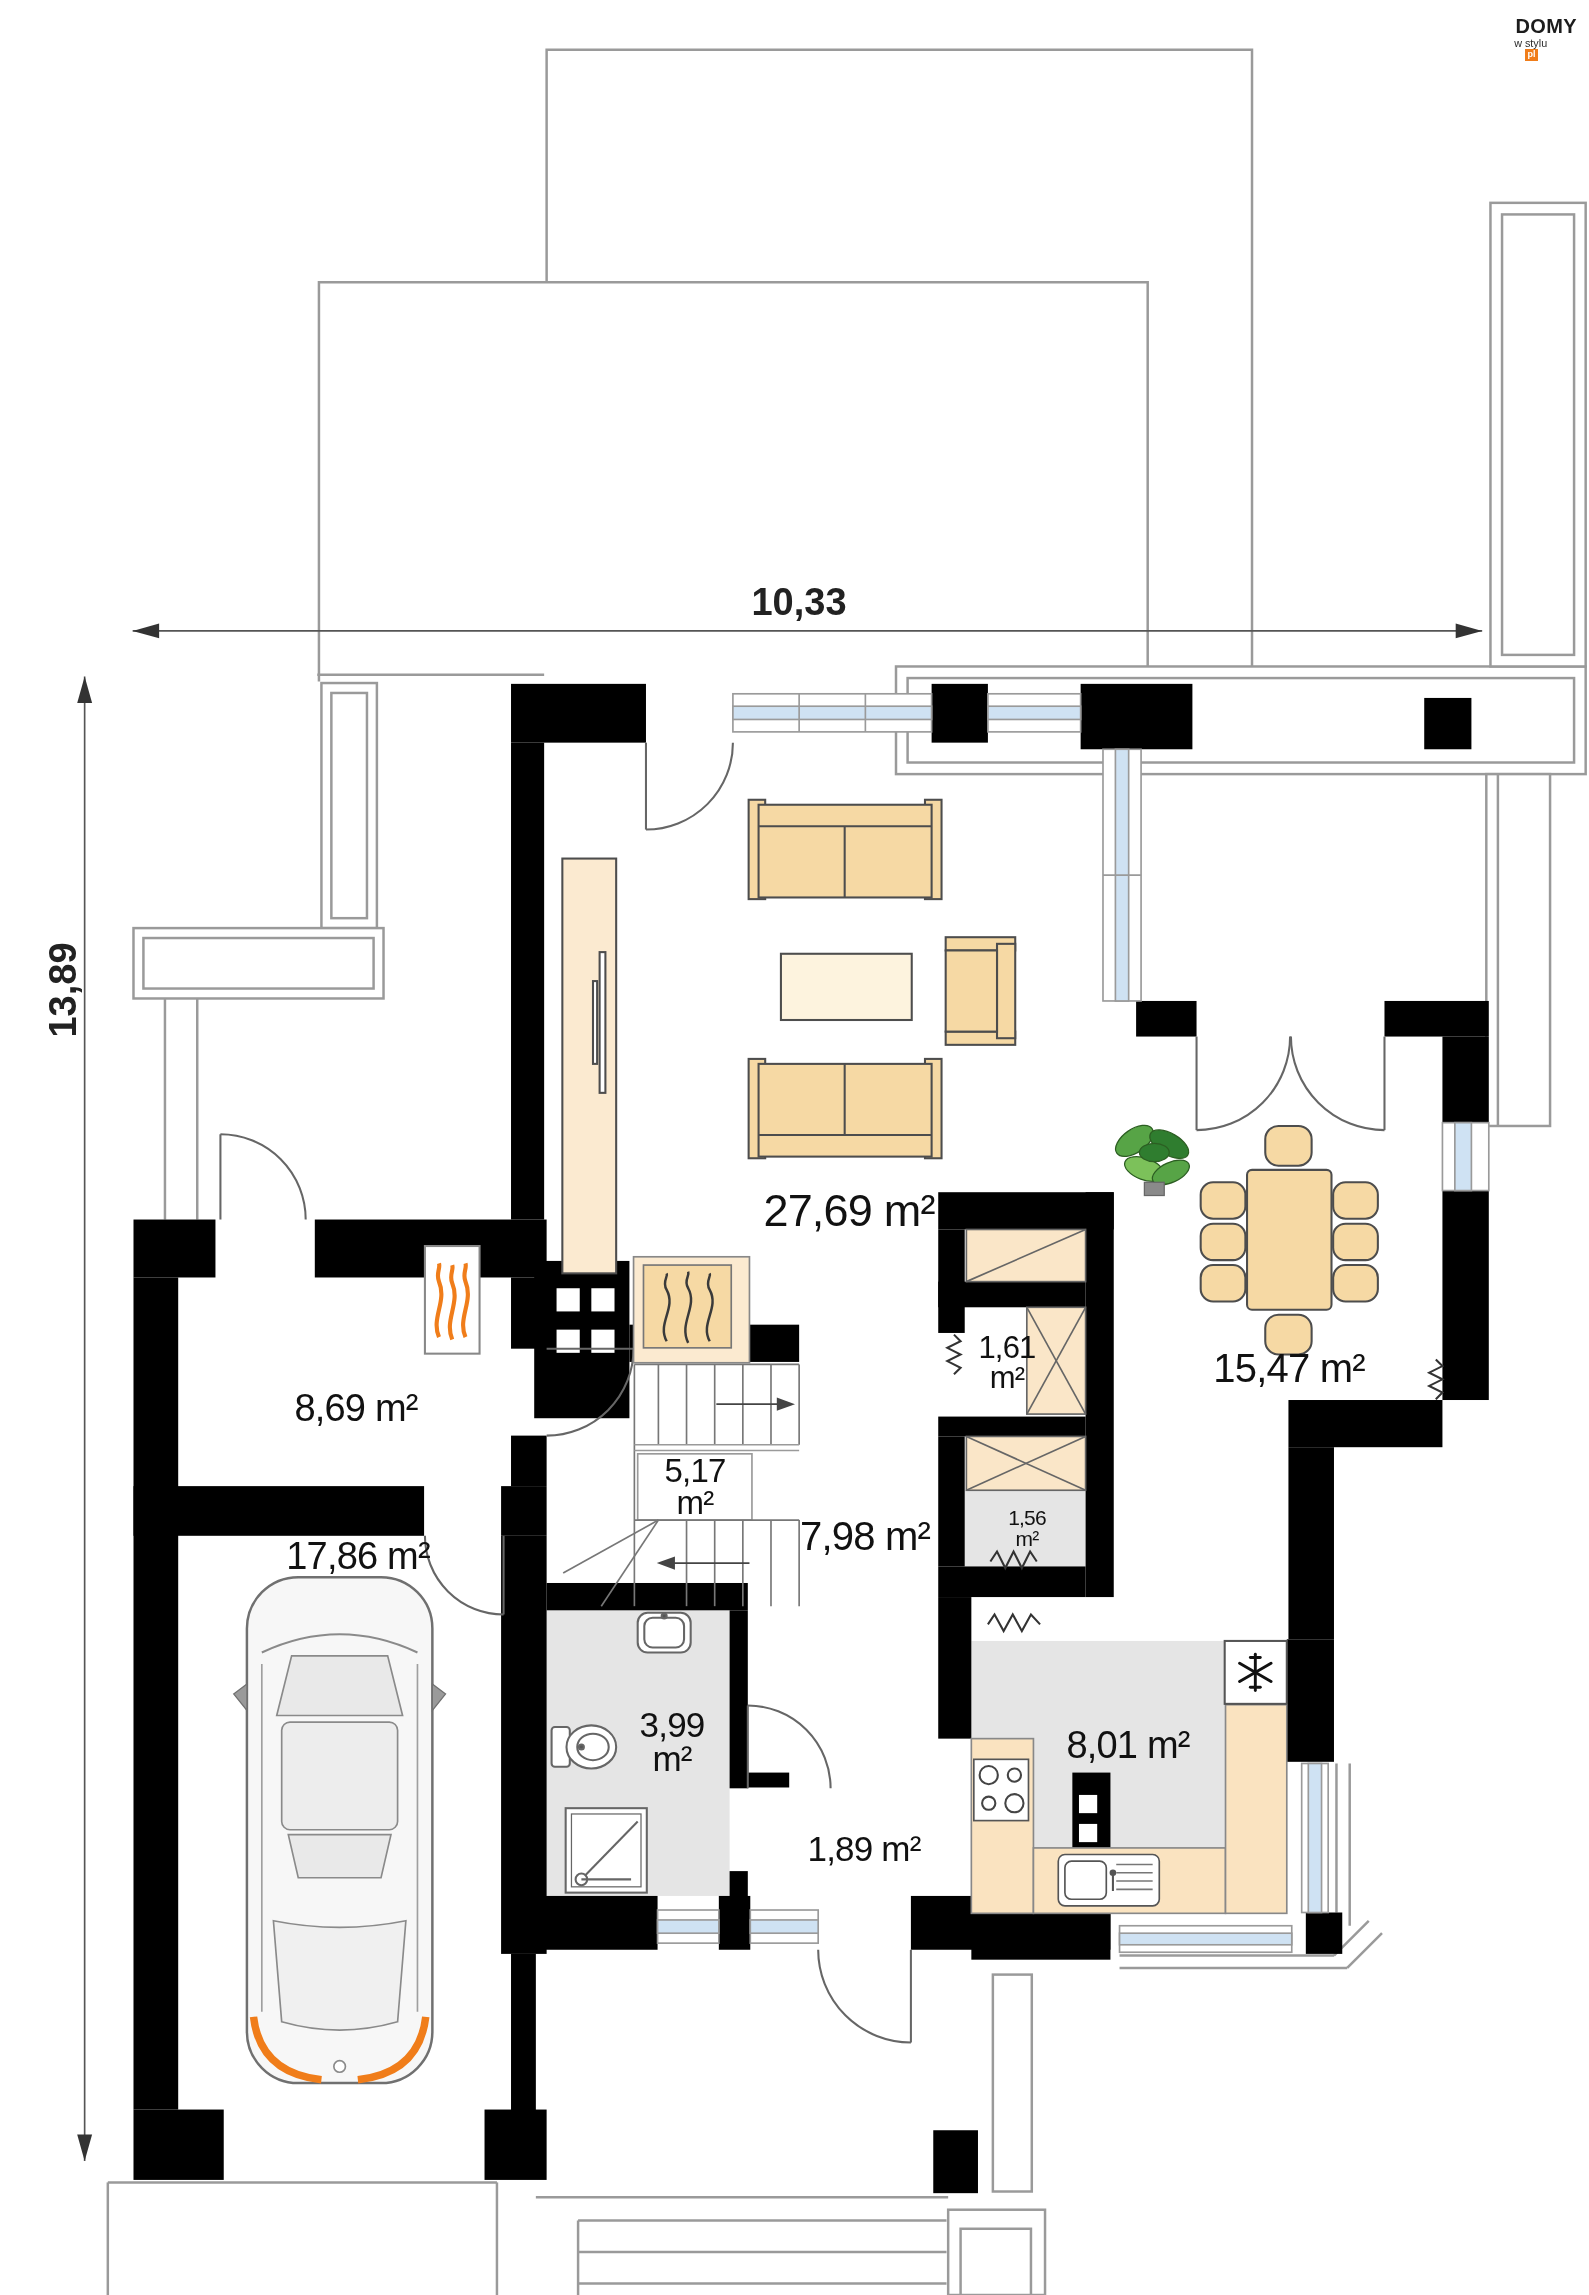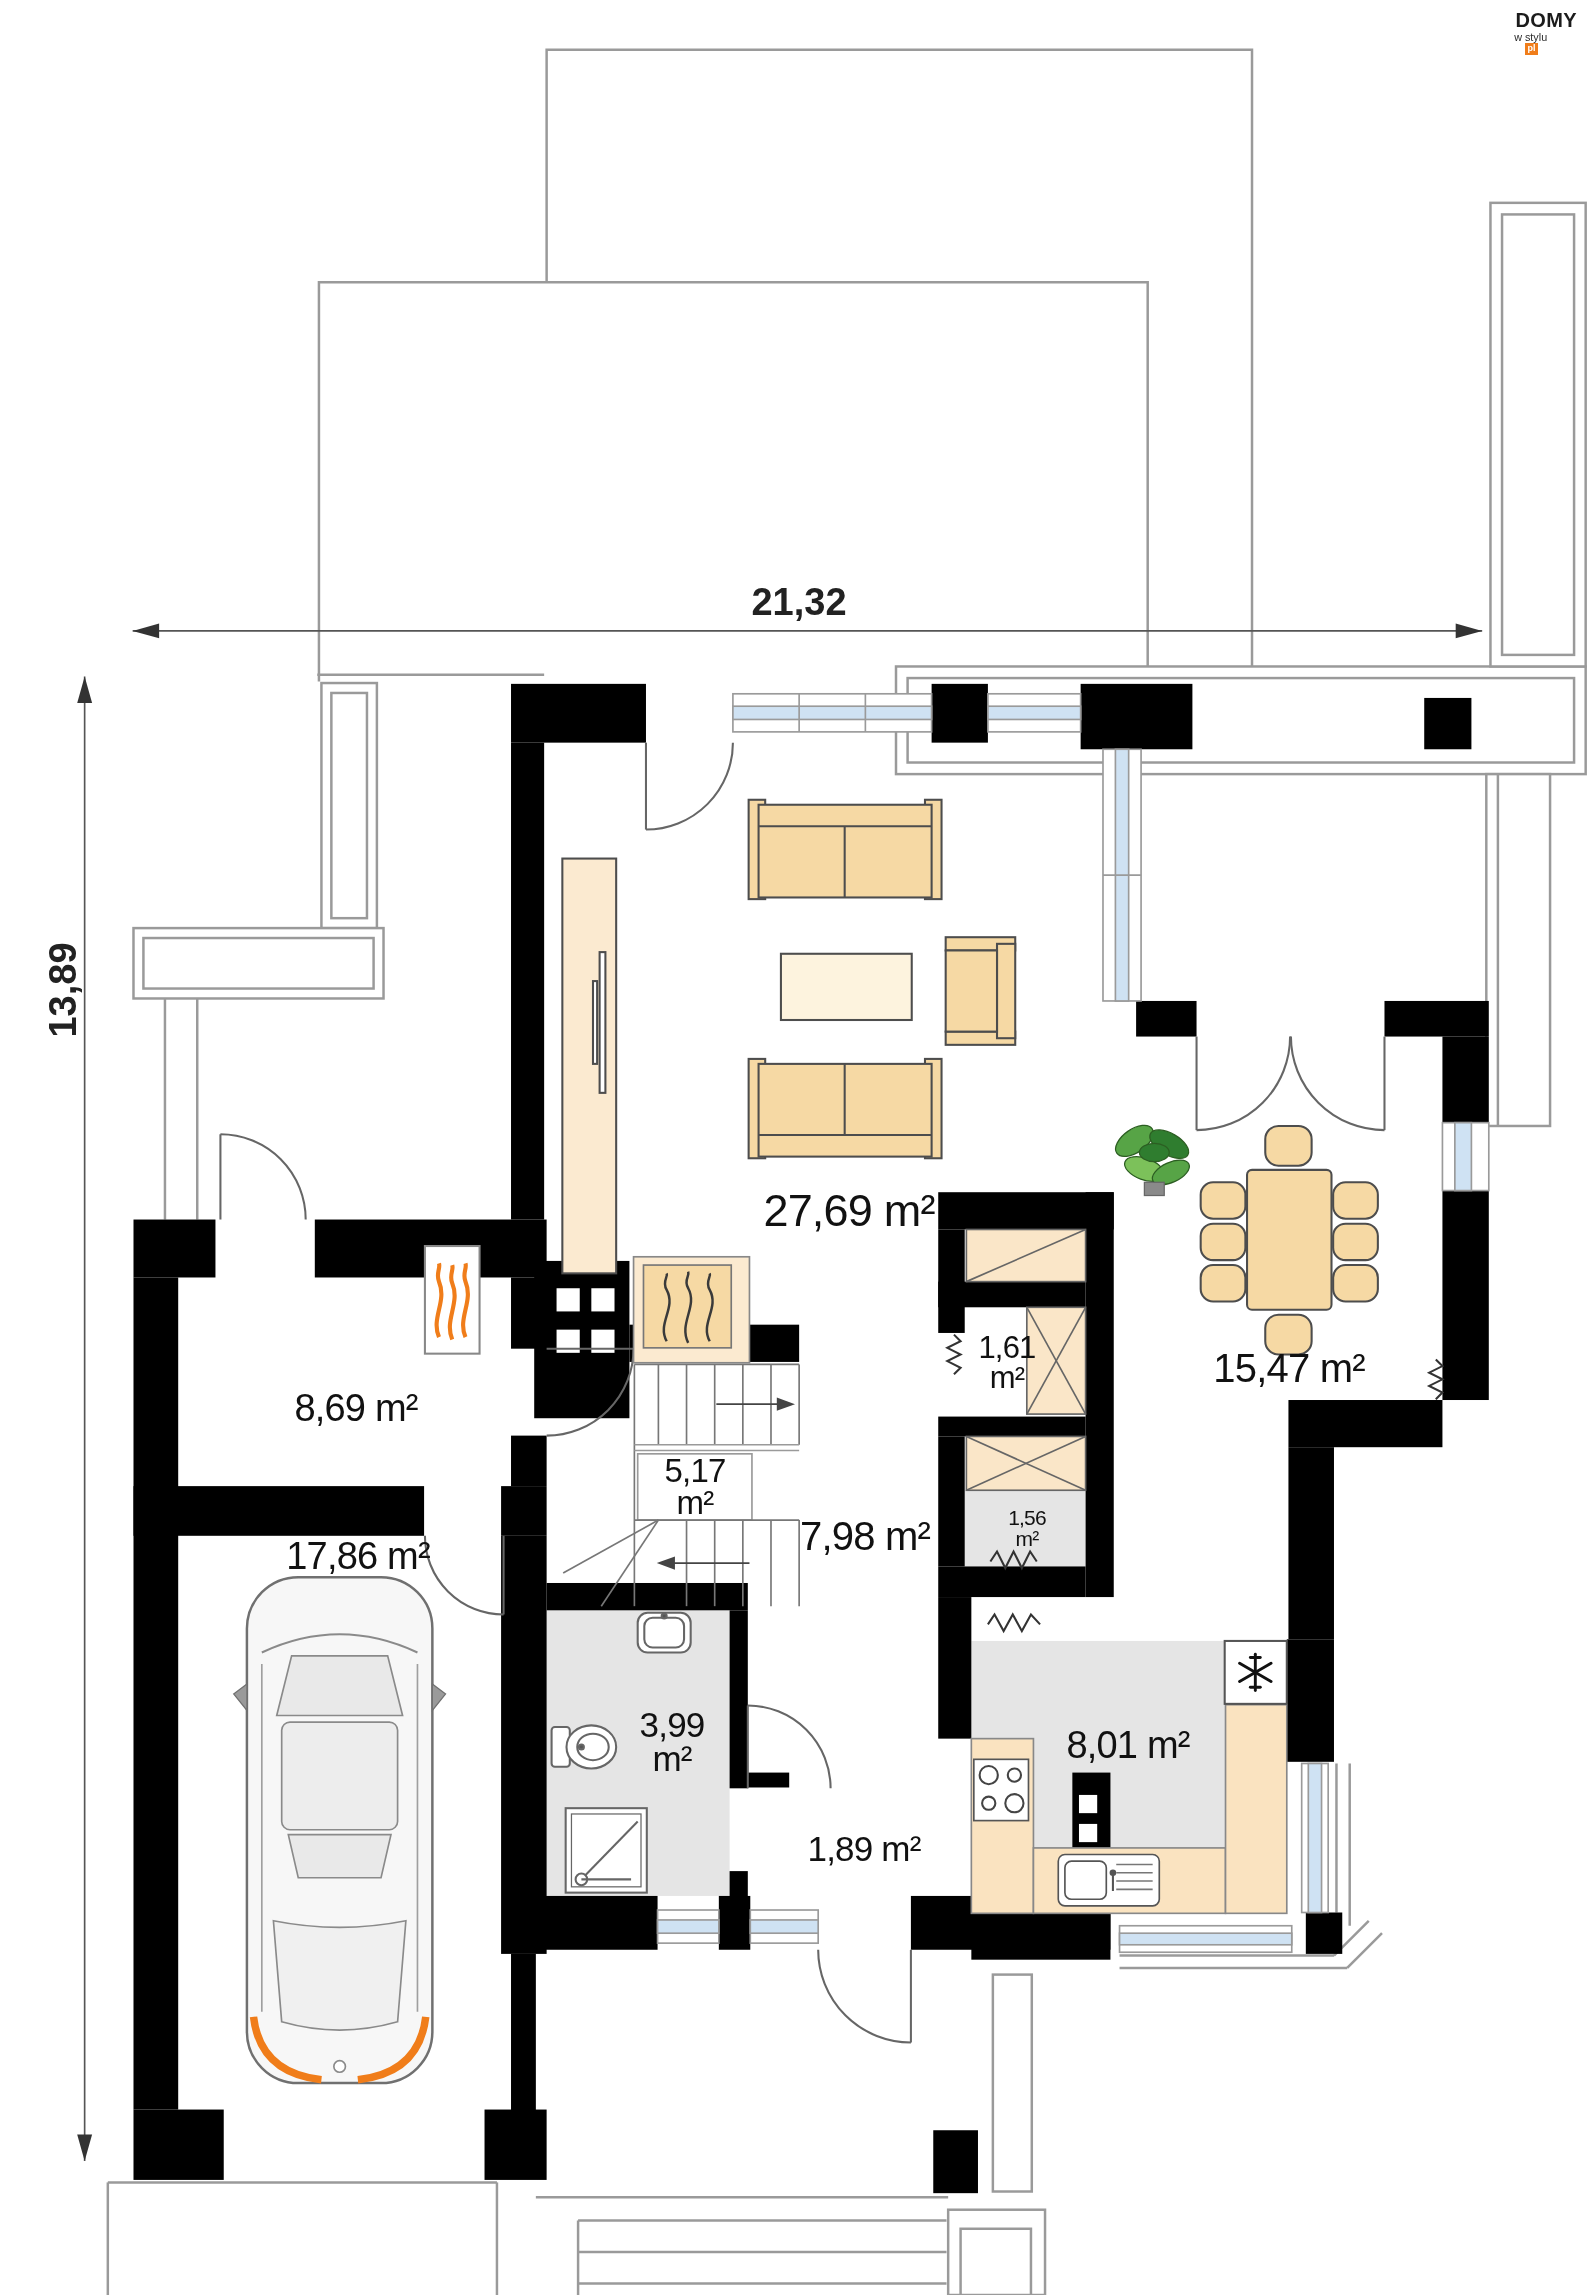--- a/index.html
+++ b/index.html
@@ -12,21 +12,21 @@
   html,body{margin:0;padding:0;background:#ffffff;}
   #plan{position:relative;width:1590px;height:2295px;background:#fff;overflow:hidden;
         font-family:"Liberation Sans", sans-serif;}
   #plan svg{position:absolute;left:0;top:0;}
   #labels{position:absolute;left:0;top:0;width:100%;height:100%;}
   .room-label{position:absolute;transform:translate(-50%,-50%);font-weight:400;color:var(--label);
       text-align:center;line-height:0.98;white-space:pre-line;letter-spacing:-0.8px;}
   .dim-label{position:absolute;transform:translate(-50%,-50%);font-weight:700;color:#222;
       letter-spacing:0px;}
   .dim-label.vertical{transform:translate(-50%,-50%) rotate(-90deg);}
-  #logo{position:absolute;left:1486px;top:10px;width:91px;text-align:right;}
+  #logo{position:absolute;left:1486px;top:16px;width:91px;text-align:right;}
   #logo .brand{font-weight:800;font-size:20px;letter-spacing:0.4px;color:#1c1c1c;line-height:1;}
   #logo .subrow{display:flex;align-items:center;justify-content:flex-end;margin-top:0.8px;flex-direction:column;}
   #logo .sub{font-size:10.8px;color:#2b2b2b;margin-right:1.7px;}
   #logo .tld{background:var(--accent);color:#fff;font-size:9px;font-weight:700;padding:1.7px 2.5px;line-height:1;}
 </style>
 </head>
 <body>
 
 <div id="plan">
 
@@ -424,21 +424,21 @@
       <div class="room-label" style="left: 1007px; top: 1363px; font-size: 31px;">1,61
 m²</div>
       <div class="room-label" style="left: 1027px; top: 1529px; font-size: 21px;">1,56
 m²</div>
       <div class="room-label" style="left: 356px; top: 1409px; font-size: 38px;">8,69 m²</div>
       <div class="room-label" style="left: 358px; top: 1557px; font-size: 38px;">17,86 m²</div>
       <div class="room-label" style="left: 672px; top: 1742px; font-size: 35px;">3,99
 m²</div>
       <div class="room-label" style="left: 864px; top: 1849px; font-size: 35px;">1,89 m²</div>
       <div class="room-label" style="left: 1128px; top: 1746px; font-size: 38px;">8,01 m²</div>
-      <div class="dim-label" style="left: 799px; top: 602px; font-size: 38px;">21,32</div>
+      <div class="dim-label" style="left: 799px; top: 602px; font-size: 38px;">10,33</div>
       <div class="dim-label vertical" style="left: 63px; top: 990px; font-size: 38px;">13,89</div>
     </div>
 
 <div id="logo">
   <div class="brand">DOMY</div>
   <div class="subrow">
     <span class="sub">w stylu</span>
     <span class="tld">pl</span>
   </div>
 </div>

